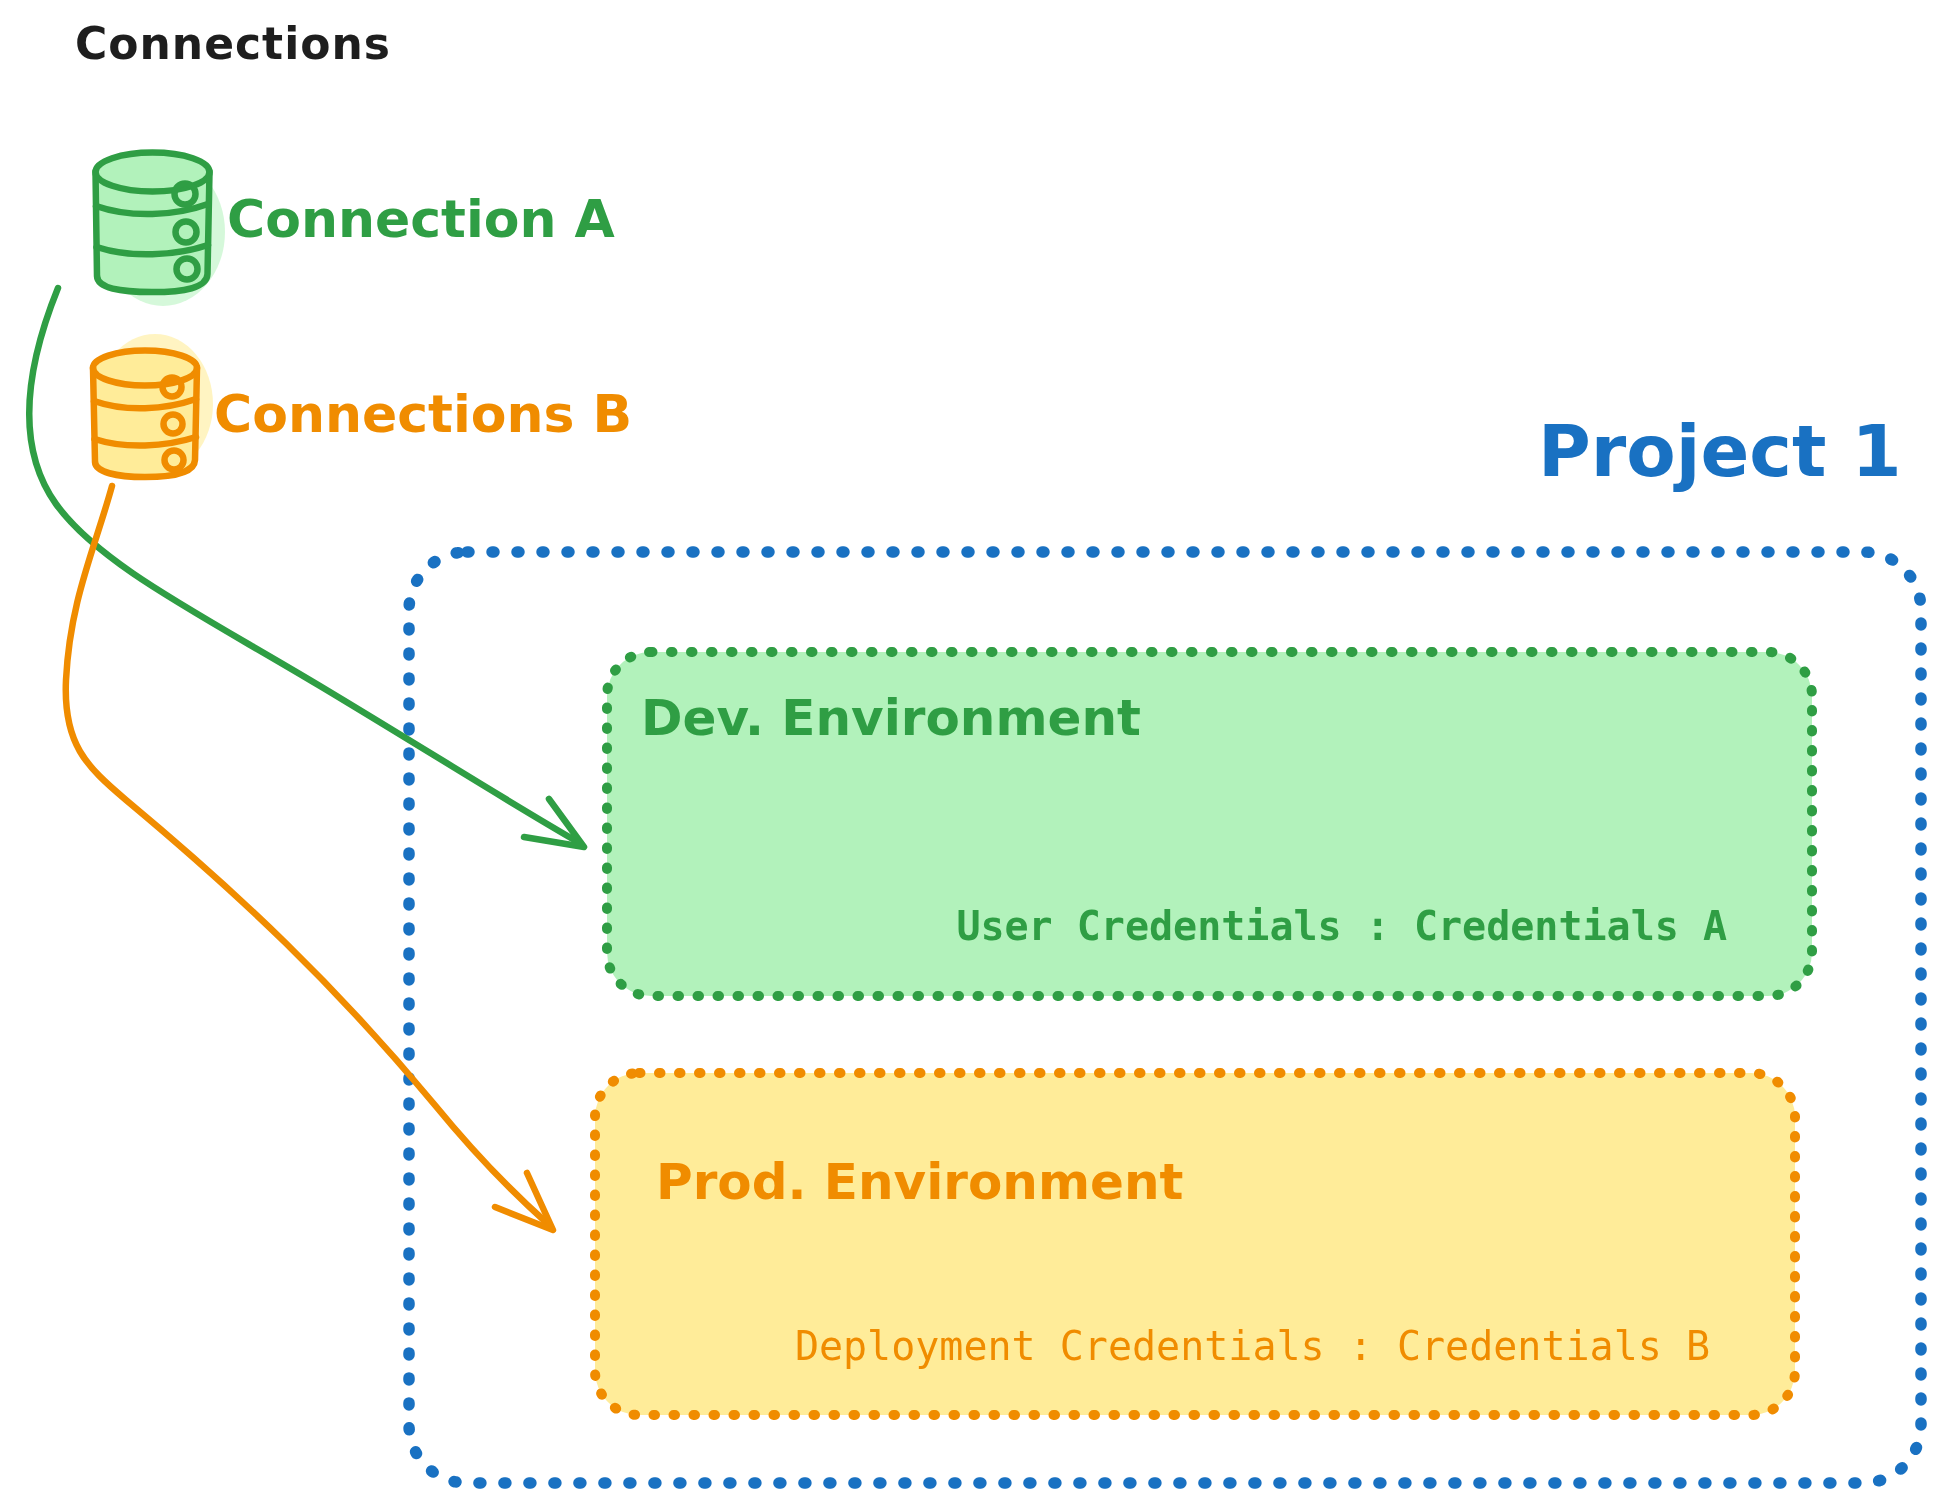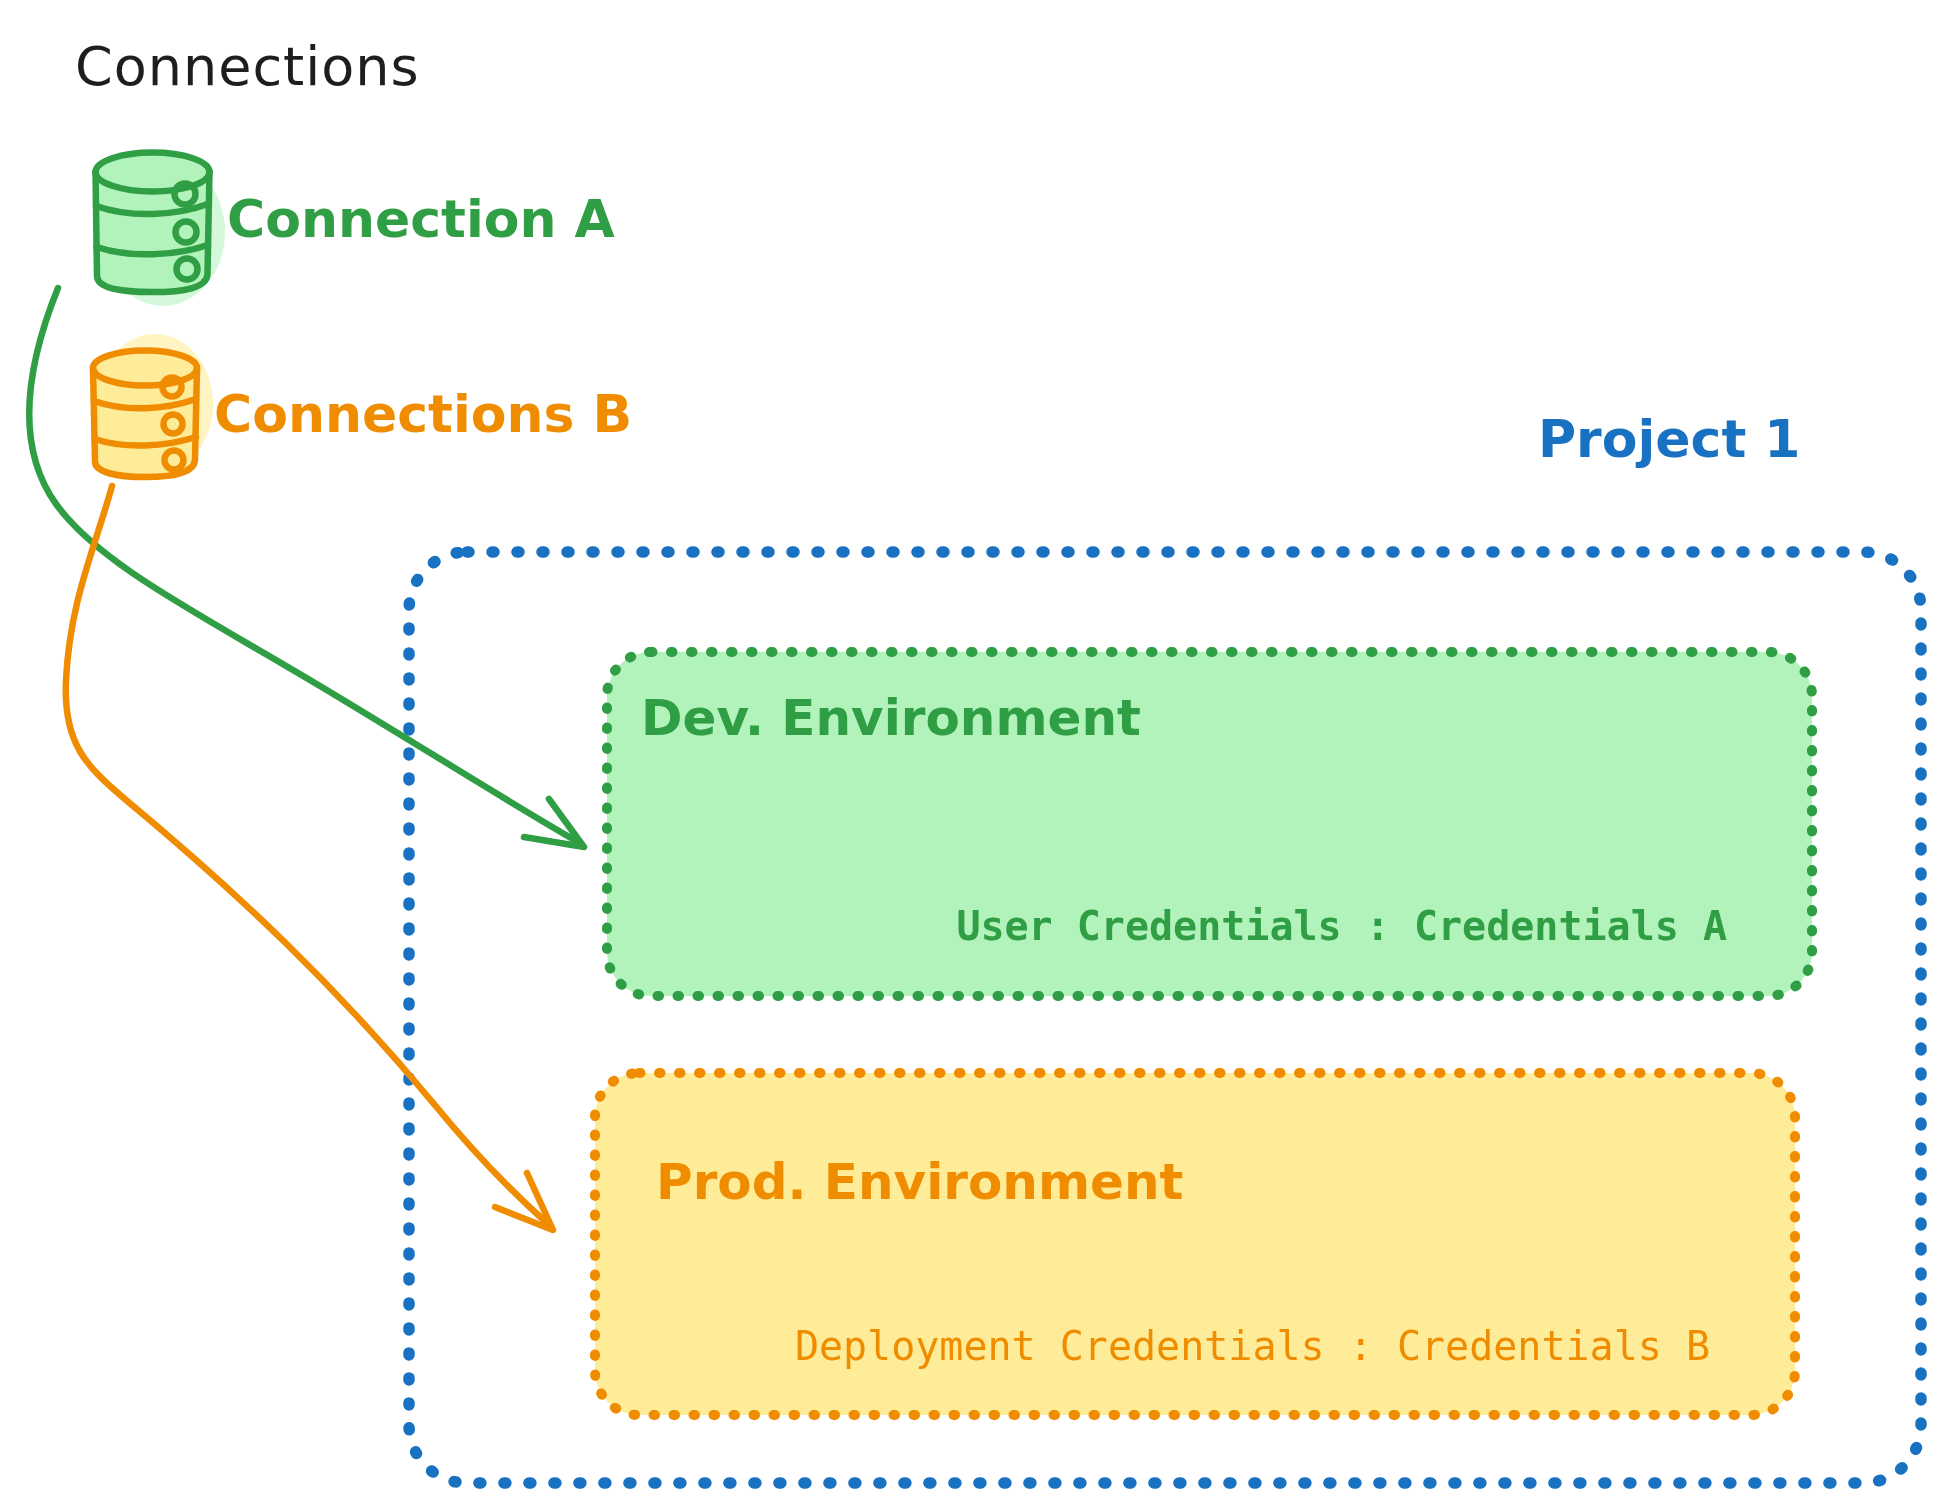--- a/index.html
+++ b/index.html
@@ -30,28 +30,28 @@
   .shadow-green{fill:var(--green-fill);opacity:.55;}
   .shadow-orange{fill:var(--orange-fill);opacity:.6;}
   .box-blue{fill:none;stroke:var(--blue);stroke-width:11.5;stroke-dasharray:2 23;stroke-linecap:round;}
   .box-green{fill:var(--green-fill);stroke:var(--green);stroke-width:10;stroke-dasharray:1.5 18.5;stroke-linecap:round;}
   .box-orange{fill:var(--orange-fill);stroke:var(--orange);stroke-width:10;stroke-dasharray:1.5 18.5;stroke-linecap:round;}
   .arrow-green{fill:none;stroke:var(--green);stroke-width:6.5;stroke-linecap:round;stroke-linejoin:round;}
   .arrow-orange{fill:none;stroke:var(--orange);stroke-width:6.5;stroke-linecap:round;stroke-linejoin:round;}
 
   
   .txt{position:absolute;white-space:nowrap;line-height:1.2;}
-  .title{left:75px;top:18px;font-size:54px;font-weight:normal;color:var(--black);letter-spacing:1px;margin-top:17px;}
+  .title{left:75px;top:18px;font-size:44px;font-weight:bold;color:var(--black);letter-spacing:1px;}
   .green-text{color:var(--green);}
   .orange-text{color:var(--orange);}
   .blue-text{color:var(--blue);}
   .conn-label{font-size:52px;font-weight:bold;}
   .conn-a{left:227px;top:188px;}
   .conn-b{left:214px;top:383px;}
-  .project-label{left:1538px;top:408px;font-size:52px;font-weight:bold;}
+  .project-label{left:1538px;top:408px;font-size:72px;font-weight:bold;}
   .env-name{font-size:50px;font-weight:bold;}
   .dev-name{left:641px;top:664px;margin-top:24px;}
   .prod-name{left:656px;top:1112px;margin-top:40px;}
   .env-cred{font-family:"DejaVu Sans Mono", monospace;font-size:40px;}
   .dev-cred{right:221px;top:902px;font-weight:bold;}
   .prod-cred{right:238px;top:1322px;}
 </style>
 </head>
 <body>
 

